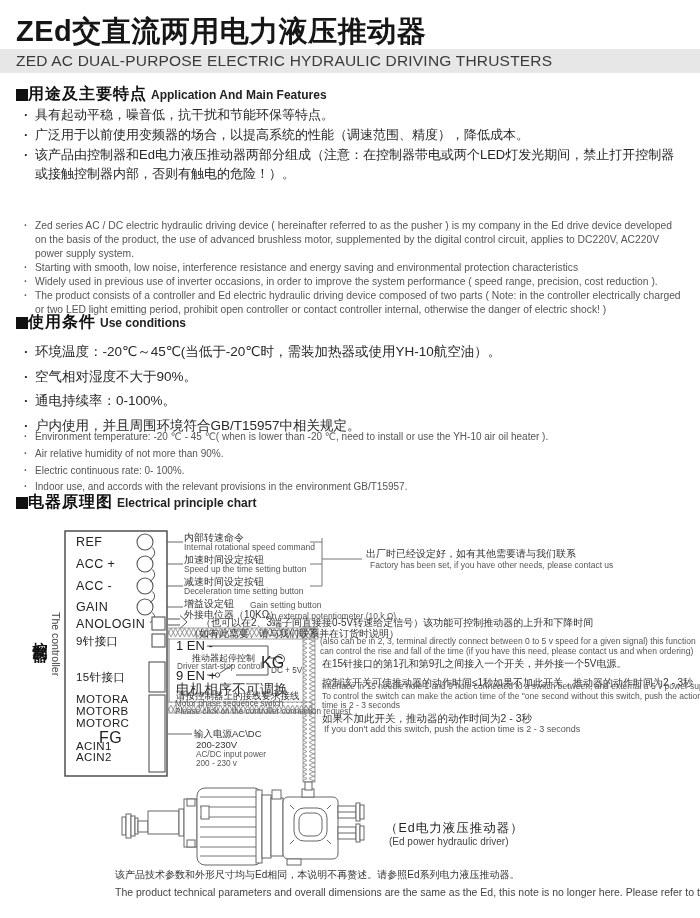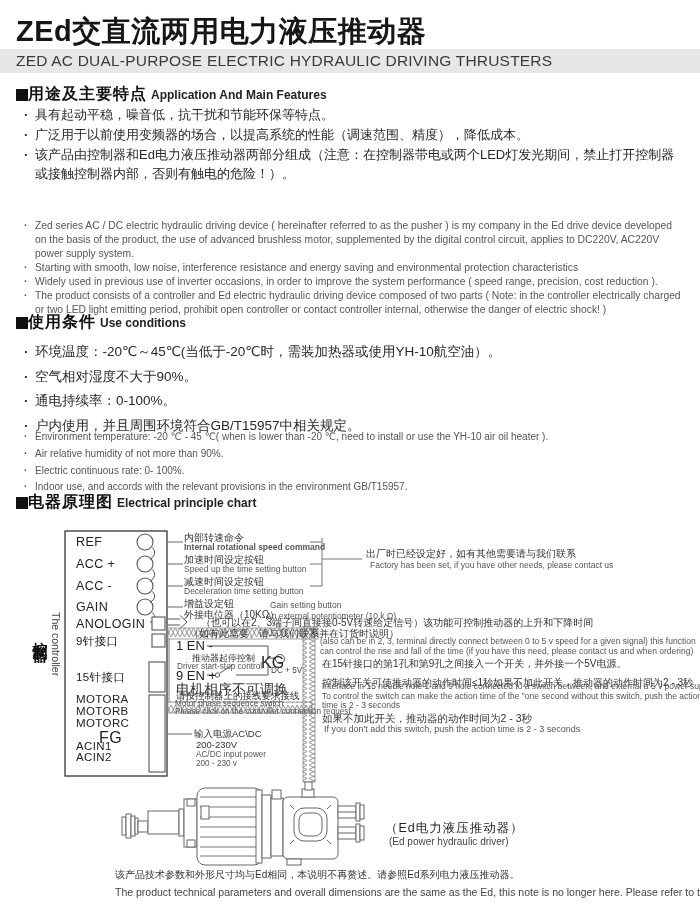--- a/index.html
+++ b/index.html
@@ -210,27 +210,27 @@
   <div class="d term" style="left:76px;top:634px;font-size:11.5px;">9针接口</div>
   <div class="d term" style="left:76px;top:670px;font-size:11.5px;">15针接口</div>
   <div class="d term" style="left:76px;top:693px;font-size:11.5px;">MOTORA</div>
   <div class="d term" style="left:76px;top:705px;font-size:11.5px;">MOTORB</div>
   <div class="d term" style="left:76px;top:717px;font-size:11.5px;">MOTORC</div>
   <div class="d term" style="left:76px;top:729px;font-size:16px;padding-left:23px;">FG</div>
   <div class="d term" style="left:76px;top:740px;font-size:11.5px;">ACIN1</div>
   <div class="d term" style="left:76px;top:751px;font-size:11.5px;">ACIN2</div>
 
   <div class="d acn" style="left:184px;top:531px;">内部转速命令</div>
-  <div class="d aen" style="left:184px;top:542px;font-weight:bold;">Internal rotational speed command</div>
+  <div class="d aen" style="left:184px;top:542px;">Internal rotational speed command</div>
   <div class="d acn" style="left:184px;top:553px;text-align:center;">加速时间设定按钮</div>
   <div class="d aen" style="left:184px;top:564px;">Speed up the time setting button</div>
   <div class="d acn" style="left:184px;top:575px;">减速时间设定按钮</div>
   <div class="d aen" style="left:184px;top:586px;">Deceleration time setting button</div>
   <div class="d acn" style="left:184px;top:597px;">增益设定钮</div>
-  <div class="d aen" style="left:270px;top:600px;">Gain setting button</div>
+  <div class="d aen" style="left:250px;top:600px;">Gain setting button</div>
   <div class="d acn" style="left:184px;top:608px;">外接电位器（10KΩ）</div>
   <div class="d aen" style="left:266px;top:611px;">An external potentiometer (10 k Ω)</div>
   <div class="d acn" style="left:366px;top:547px;">出厂时已经设定好，如有其他需要请与我们联系</div>
   <div class="d aen" style="left:370px;top:560px;">Factory has been set, if you have other needs, please contact us</div>
   <div class="d acn" style="left:189px;top:616px;margin-left:12px;">（也可以在2、3端子间直接接0-5V转速给定信号）该功能可控制推动器的上升和下降时间</div>
   <div class="d acn" style="left:189px;top:627px;">（如有此需要、请与我们联系并在订货时说明）</div>
   <div class="d aen wrap" style="left:320px;top:637px;width:380px;line-height:9.8px;">(also can be in 2, 3, terminal directly connect between 0 to 5 v speed for a given signal) this function can control the rise and fall of the time (if you have this need, please contact us and when ordering)</div>
   <div class="d acn" style="left:322px;top:657px;">在15针接口的第1孔和第9孔之间接入一个开关，并外接一个5V电源。</div>
   <div class="d acn" style="left:322px;top:648px;margin-top:28px;">控制该开关可使推动器的动作时间≤1秒如果不加此开关，推动器的动作时间为2 - 3秒</div>
   <div class="d aen" style="left:322px;top:681px;">Interface in 15 needle hole 1 and 9 hole connected to a switch between, and external a 5 v power supply.</div>

